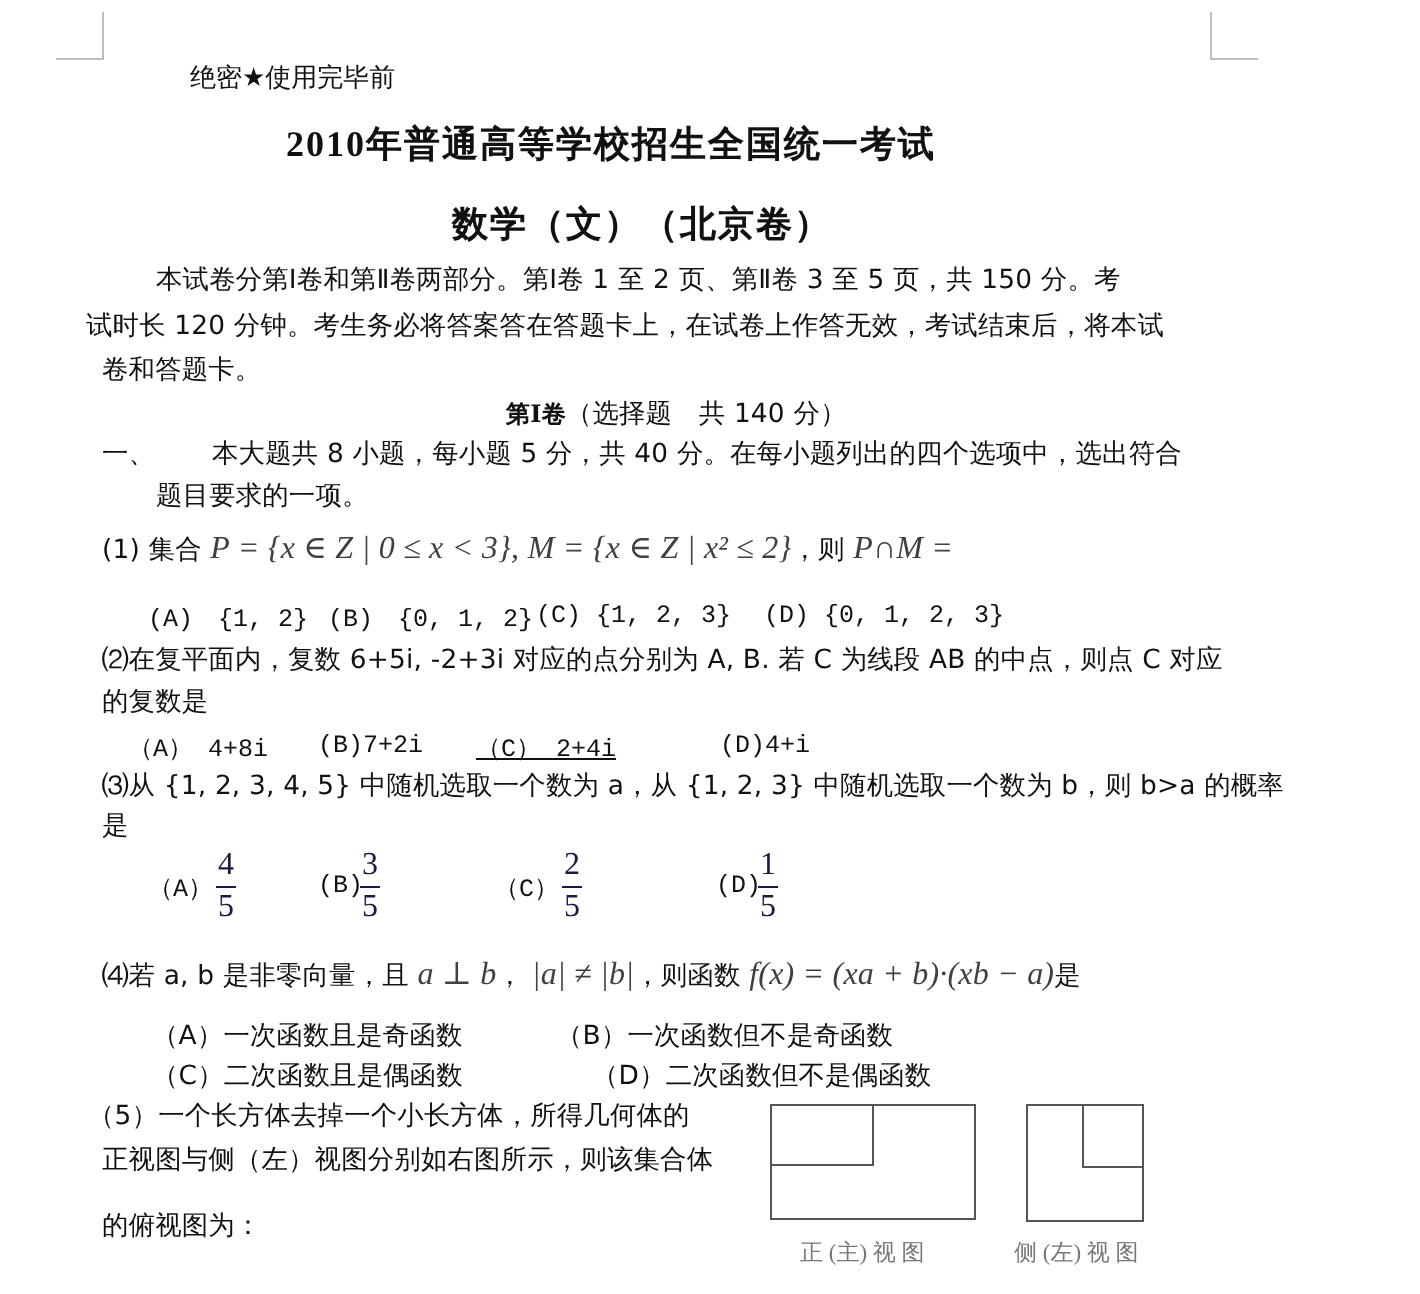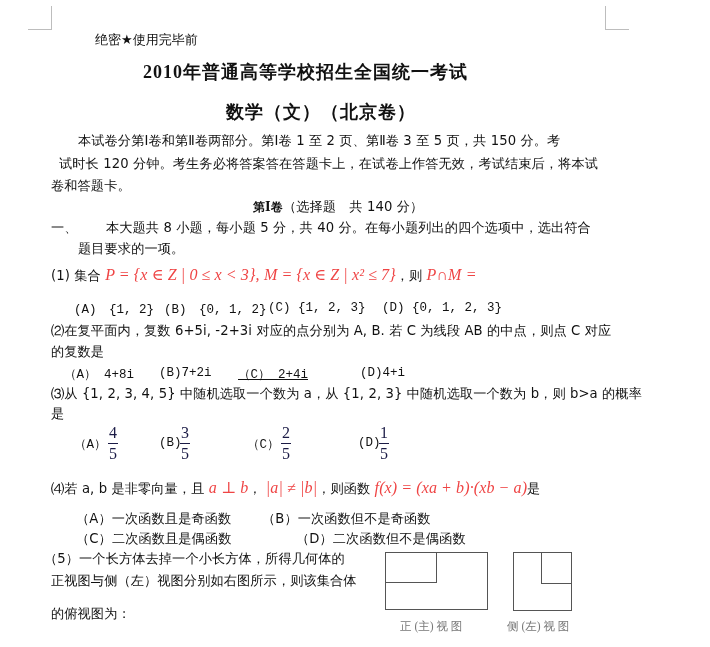--- a/index.html
+++ b/index.html
@@ -5,56 +5,56 @@
   html, body { margin: 0; padding: 0; background: #ffffff; }
   body { width: 710px; height: 647px; position: relative; overflow: hidden;
          font-family: "DejaVu Sans", "Liberation Sans", sans-serif; color: #111; }
   .abs { position: absolute; white-space: nowrap; }
   .corner-v { position: absolute; width: 1px; background: #bdbdbd; }
   .corner-h { position: absolute; height: 1px; background: #bdbdbd; }
   .small { font-size: 13px; line-height: 16px; margin-left: 44px; }
   .body { font-size: 13.2px; line-height: 16px; letter-spacing: 0.1px; }
   .serif { font-family: "Liberation Serif", "DejaVu Serif", serif; }
   .title { font-family: "Liberation Serif", "DejaVu Serif", serif; font-weight: bold; font-size: 18px; letter-spacing: 1px; }
-  .math { font-family: "Liberation Serif", "DejaVu Serif", serif; color: #ef4444; font-size: 16px; font-style: italic; }
+  .math { font-family: "Liberation Serif", "DejaVu Serif", serif; color: #404040; font-size: 16px; font-style: italic; }
   .frac { position: absolute; display: inline-flex; flex-direction: column; align-items: center;
           font-family: "Liberation Serif", "DejaVu Serif", serif; color: #1a1a45; font-size: 16px; line-height: 16px; }
   .frac .bar { width: 10px; height: 1px; background: #1a1a45; margin: 2px 0; }
   .mono { font-family: "Liberation Mono", "DejaVu Sans Mono", monospace; font-size: 12.5px; }
   .fig-box { position: absolute; border: 1px solid #555; box-sizing: border-box; }
   .fig-label { position: absolute; font-family: "Liberation Serif", "DejaVu Serif", serif; color: #777; font-size: 11.5px; white-space: nowrap; }
 </style>
 </head>
 <body>
 
 <div class="corner-v" style="left:51px; top:6px; height:24px;"></div>
 <div class="corner-h" style="left:28px; top:29px; width:24px;"></div>
 <div class="corner-v" style="left:605px; top:6px; height:24px;"></div>
 <div class="corner-h" style="left:605px; top:29px; width:24px;"></div>
 
 <div class="abs small" style="left:51px; top:32px;">绝密★使用完毕前</div>
 <div class="abs title" style="left:143px; top:60px;">2010年普通高等学校招生全国统一考试</div>
 <div class="abs title" style="left:226px; top:100px;">数学（文）（北京卷）</div>
 
 <div class="abs body" style="left:78px; top:133px;">本试卷分第Ⅰ卷和第Ⅱ卷两部分。第Ⅰ卷 1 至 2 页、第Ⅱ卷 3 至 5 页，共 150 分。考</div>
-<div class="abs body" style="left:59px; top:156px;">试时长 120 分钟。考生务必将答案答在答题卡上，在试卷上作答无效，考试结束后，将本试</div>
+<div class="abs body" style="left:43px; top:156px;">试时长 120 分钟。考生务必将答案答在答题卡上，在试卷上作答无效，考试结束后，将本试</div>
 <div class="abs body" style="left:51px; top:178px;">卷和答题卡。</div>
 
 <div class="abs body" style="left:253px; top:199px;">
   <span class="serif" style="font-weight:bold; font-size:12px;">第Ⅰ卷</span><span>（选择题　共 140 分）</span>
 </div>
 <div class="abs body" style="left:51px; top:220px;">一、</div>
 <div class="abs body" style="left:106px; top:220px;">本大题共 8 小题，每小题 5 分，共 40 分。在每小题列出的四个选项中，选出符合</div>
 <div class="abs body" style="left:78px; top:241px;">题目要求的一项。</div>
 
 <div class="abs body" style="left:51px; top:265px; line-height:20px;">
   <span>(1)</span>
   <span>集合</span>
   <span class="math">P = {x ∈ Z | 0 ≤ x &lt; 3}</span><span class="math">,</span>
-  <span class="math">M = {x ∈ Z | x² ≤ 7}</span><span>，则</span>
+  <span class="math">M = {x ∈ Z | x² ≤ 2}</span><span>，则</span>
   <span class="math">P∩M =</span>
 </div>
 <div class="abs mono" style="left:74px; top:301px;">(A)　{1, 2}</div>
 <div class="abs mono" style="left:164px; top:301px;">(B)　{0, 1, 2}</div>
 <div class="abs mono" style="left:268px; top:301px;">(C) {1, 2, 3}</div>
 <div class="abs mono" style="left:382px; top:301px;">(D) {0, 1, 2, 3}</div>
 
 <div class="abs body" style="left:51px; top:323px;">
   <span>⑵</span><span>在复平面内，复数 6+5i, -2+3i 对应的点分别为 A, B. 若 C 为线段 AB 的中点，则点 C 对应</span>
 </div>
@@ -94,21 +94,21 @@
     <span>5</span>
 </div>
 
 <div class="abs body" style="left:51px; top:478px; line-height:20px;">
   <span>⑷</span><span>若 a, b 是非零向量，且</span>
   <span class="math">a ⊥ b</span><span>，</span>
   <span class="math">|a| ≠ |b|</span><span>，则函数</span>
   <span class="math">f(x) = (xa + b)·(xb − a)</span><span>是</span>
 </div>
 <div class="abs body" style="left:76px; top:511px;">（A）一次函数且是奇函数</div>
-<div class="abs body" style="left:262px; top:511px;">（B）一次函数但不是奇函数</div>
+<div class="abs body" style="left:278px; top:511px;">（B）一次函数但不是奇函数</div>
 <div class="abs body" style="left:76px; top:531px;">（C）二次函数且是偶函数</div>
 <div class="abs body" style="left:296px; top:531px;">（D）二次函数但不是偶函数</div>
 
 <div class="abs body" style="left:44px; top:551px;">
   <span>（5）</span><span>一个长方体去掉一个小长方体，所得几何体的</span>
 </div>
 <div class="abs body" style="left:51px; top:573px;">正视图与侧（左）视图分别如右图所示，则该集合体</div>
 <div class="abs body" style="left:51px; top:594px;margin-top:12px;">的俯视图为：</div>
 
 <div>

